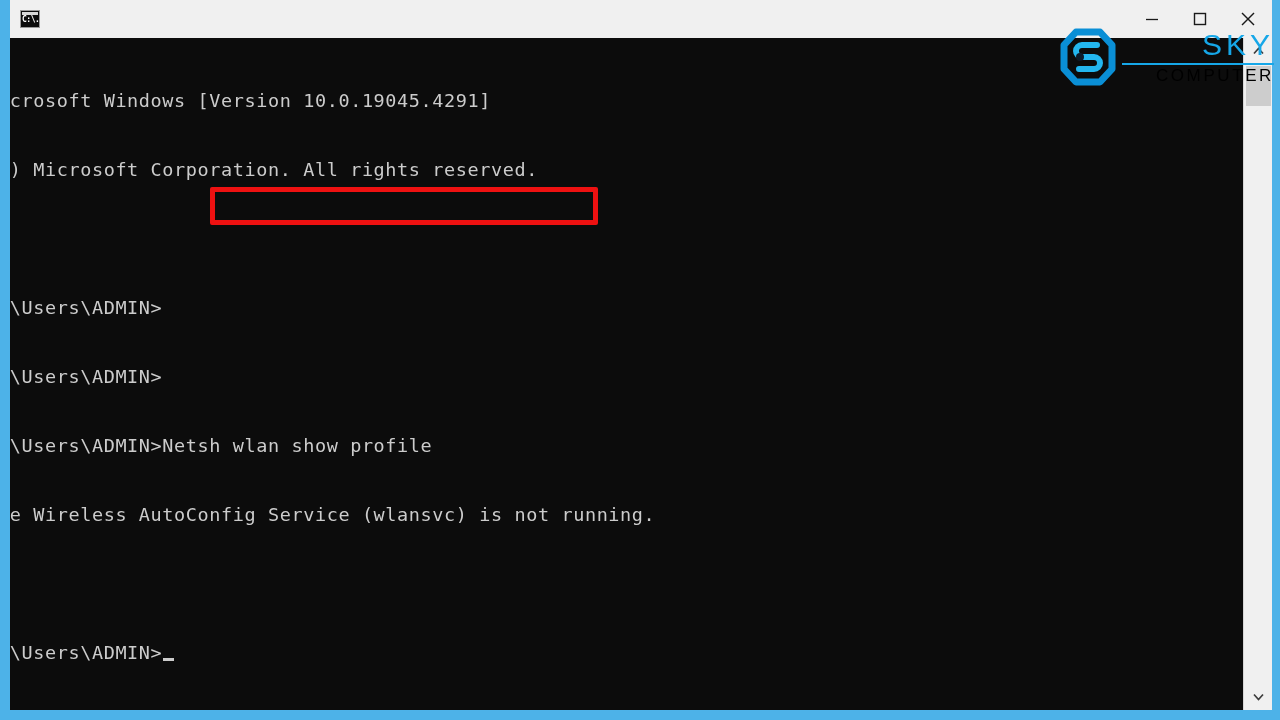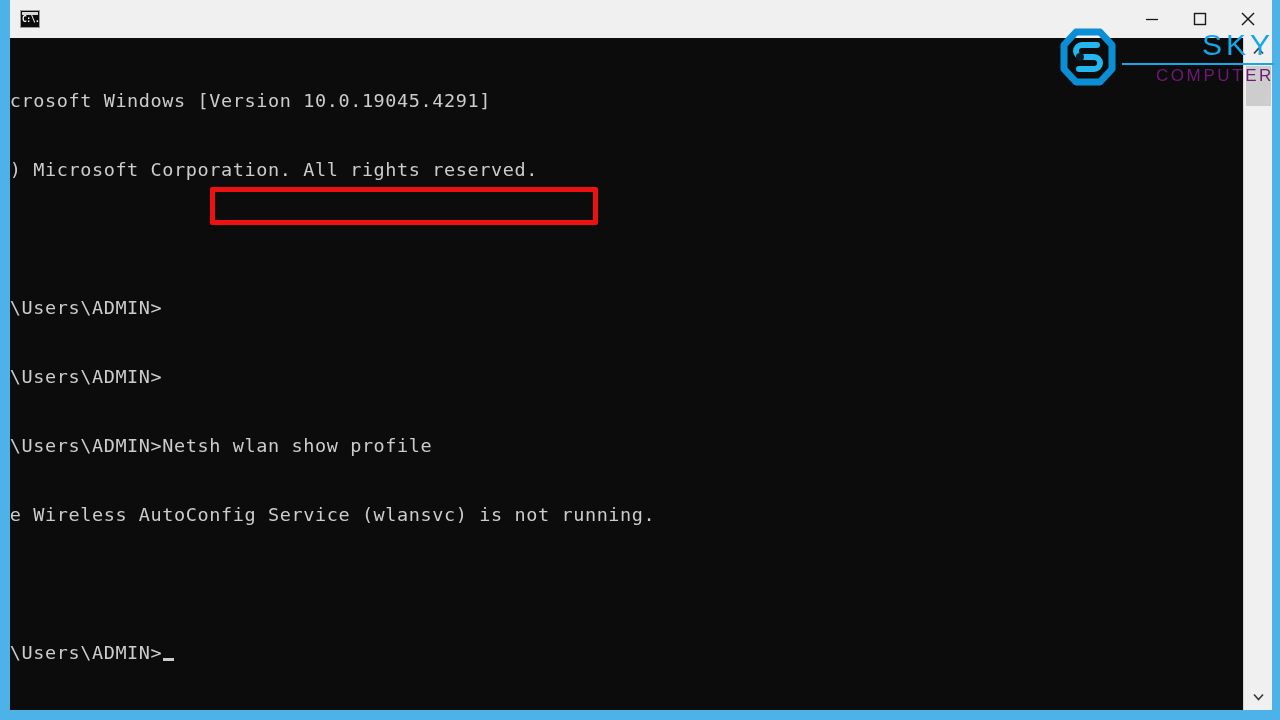--- a/index.html
+++ b/index.html
@@ -179,21 +179,21 @@
   }
   #logo-rule {
     width: 152px;
     height: 2px;
     background: #16a7e8;
     margin: 3px 0 2px 0;
   }
   #logo-computer {
     font-size: 17px;
     line-height: 18px;
-    color: #701a75;
+    color: #000000;
     letter-spacing: 2.6px;
     font-weight: 400;
   }
 
   
   #scrollbar {
     position: absolute;
     right: 0;
     top: 38px;
     width: 29px;

